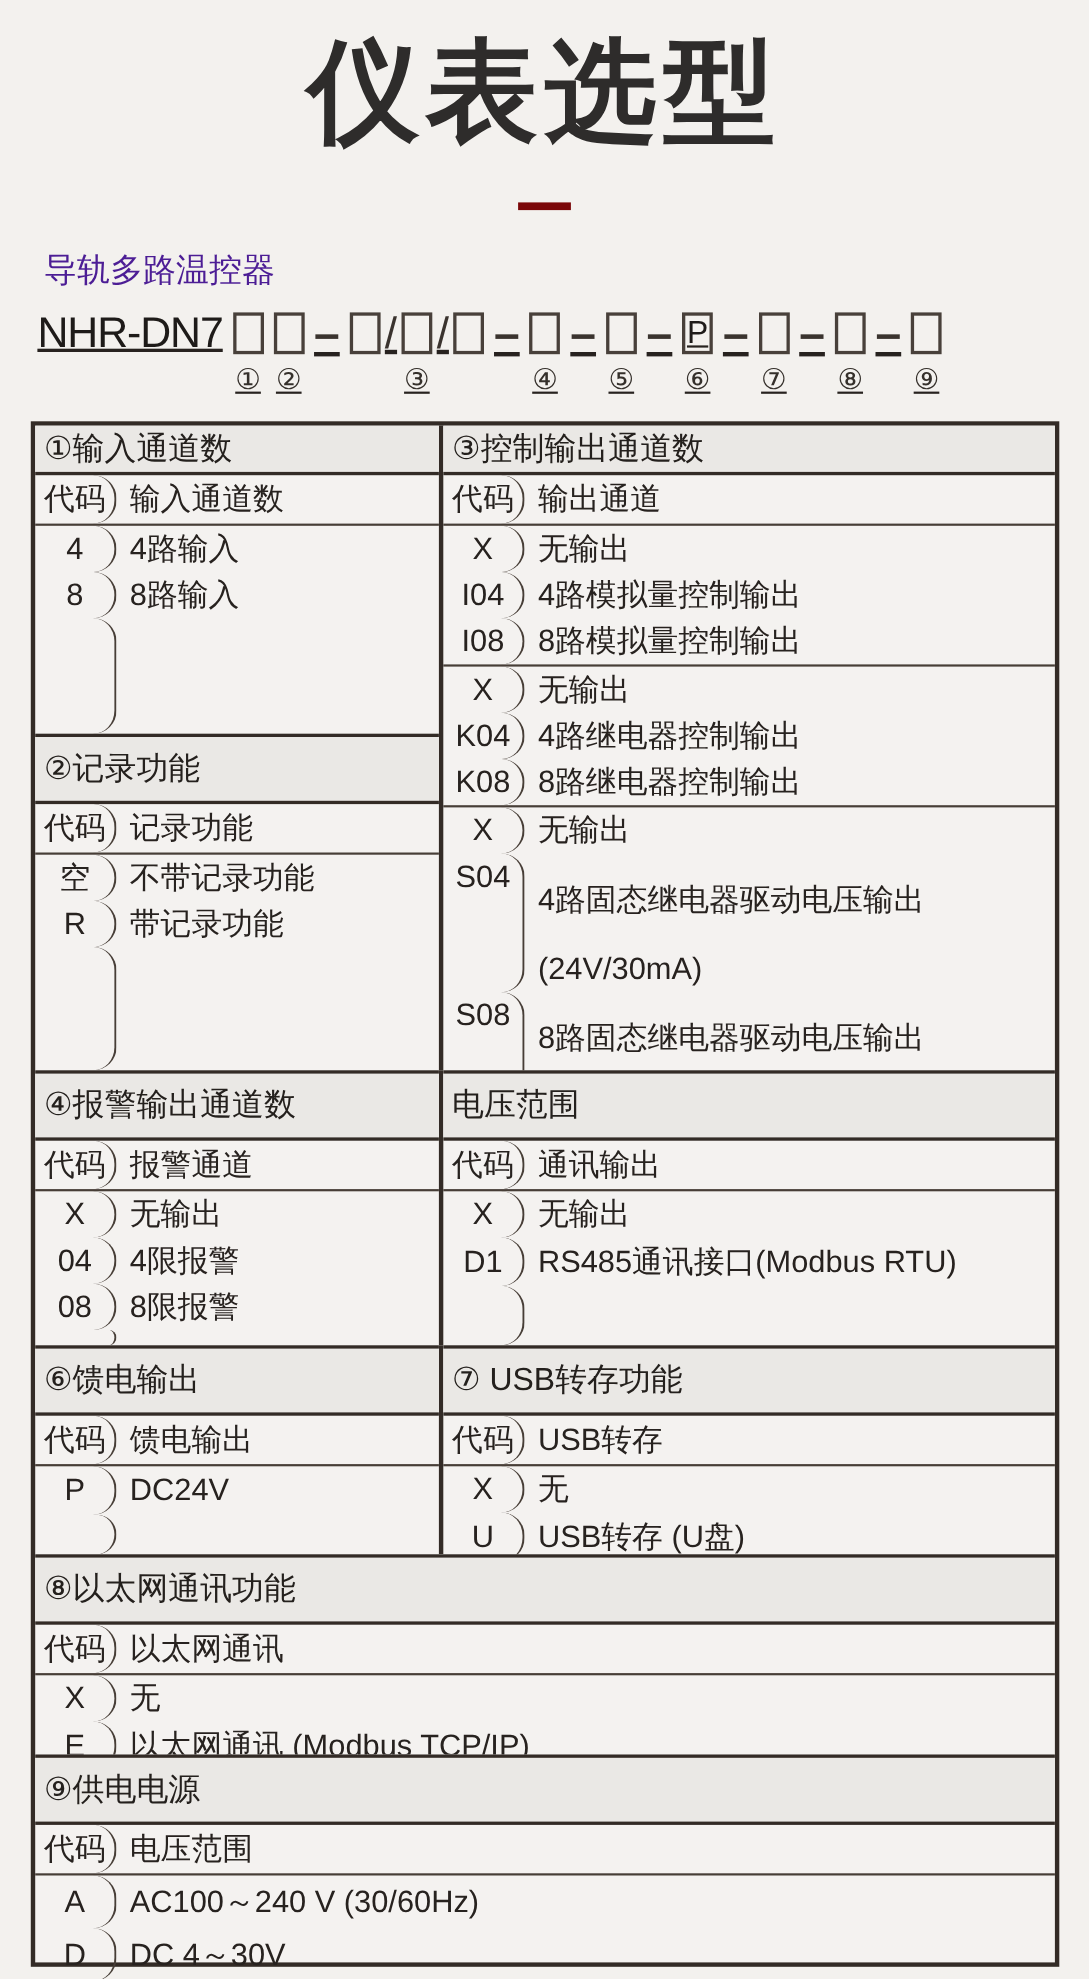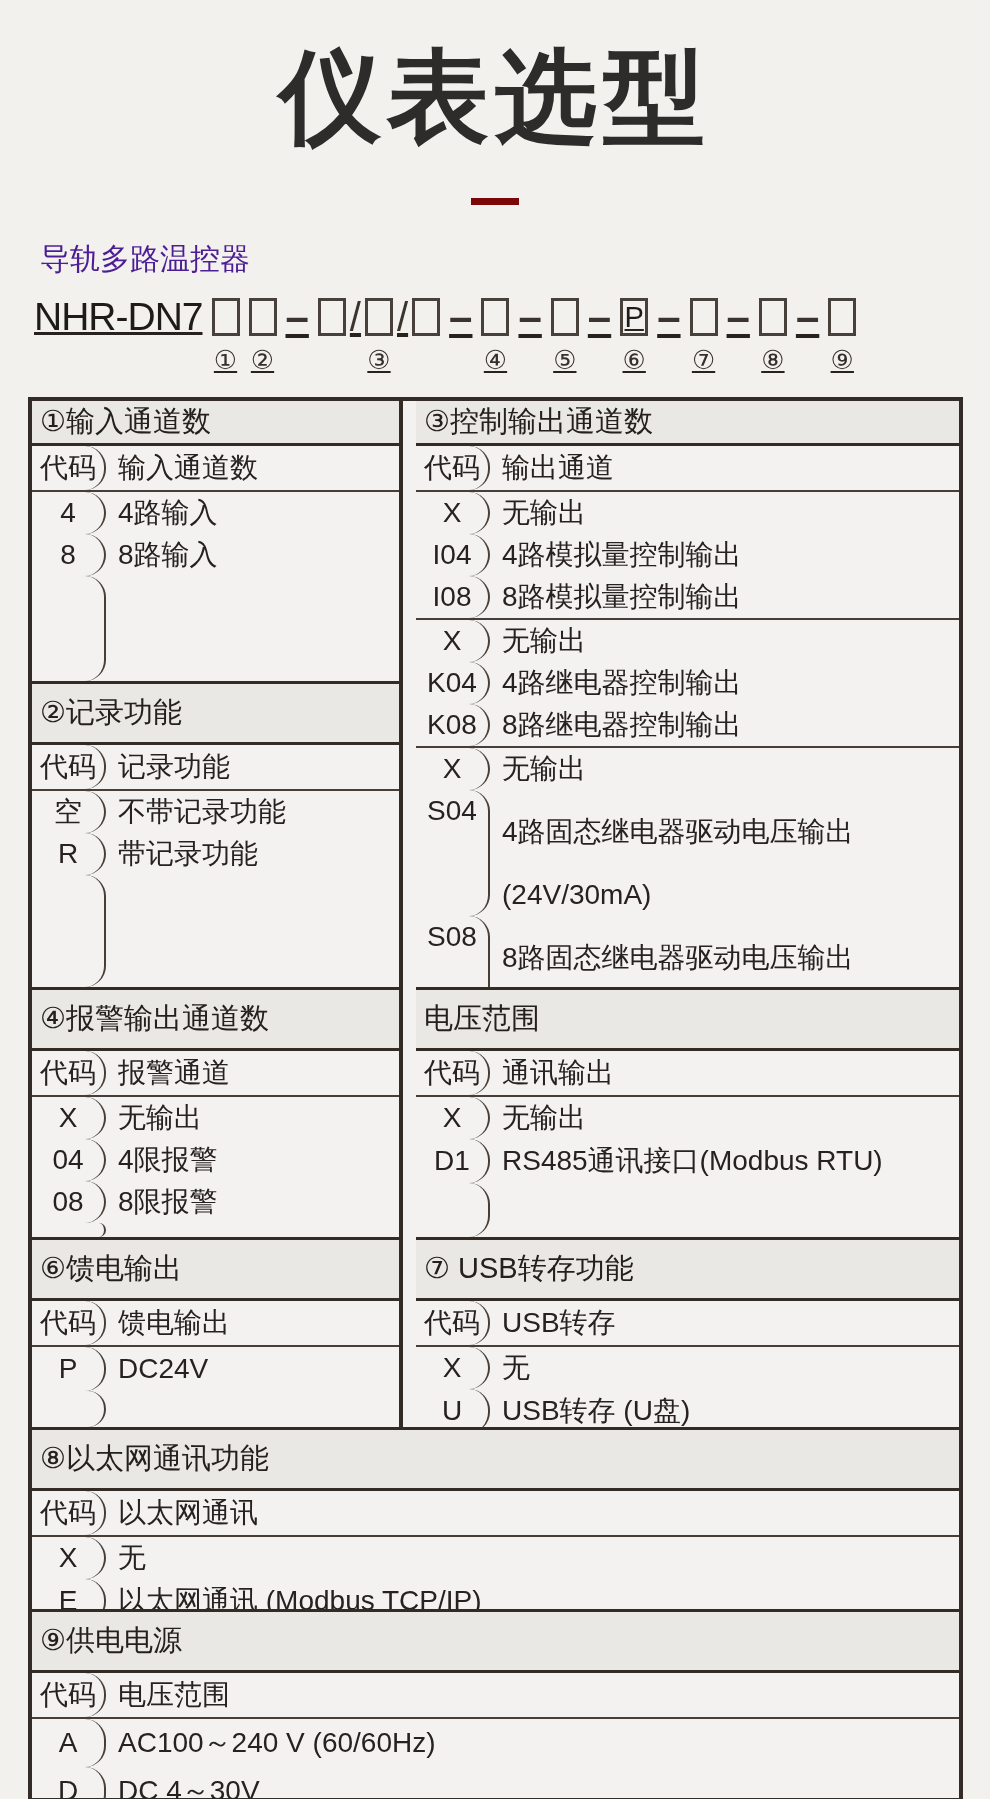--- a/index.html
+++ b/index.html
@@ -14,21 +14,21 @@
   *{box-sizing:border-box;margin:0;padding:0;}
   html,body{width:990px;}
   body{
     width:990px;height:1799px;overflow:hidden;
     background:var(--bg);
     color:var(--tx);
     font-family:"Liberation Sans","DejaVu Sans",sans-serif;
   }
   
   .title{
-    margin-top:40px;
+    margin-top:26px;
     text-align:center;
     font-size:102px;
     font-weight:900;
     letter-spacing:6px;
     color:#2e2c2b;
     line-height:1.12;
   }
   .red-dash{
     width:48px;height:7px;background:var(--red);
     margin:44px auto 0 auto;
@@ -76,21 +76,21 @@
     width:935px;height:1405px;
     margin:22px 0 0 28px;
     border:4px solid var(--bd);
     background:var(--cell);
     display:flex;flex-direction:column;
     font-size:28px;
   }
   .rgn{display:flex;flex:none;}
   .rgn.full{flex-direction:column;}
   .colL{width:371px;flex:none;border-right:4px solid var(--bd);display:flex;flex-direction:column;}
-  .colR{flex:1;display:flex;flex-direction:column;padding-left:13px;}
+  .colR{flex:1;display:flex;flex-direction:column;}
   .band{
     flex:none;height:64px;
     background:var(--band);
     border-top:3px solid var(--bd);
     border-bottom:3px solid var(--bd);
     display:flex;align-items:center;
     padding-left:8px;
     font-size:29px;font-weight:500;color:#24201d;
     white-space:nowrap;overflow:hidden;
   }
@@ -444,21 +444,21 @@
   </div>
 
   <div class="rgn full" style="flex:1 1 auto">
     <div class="band">⑨供电电源</div>
     <div class="row sub">
       <span class="c">代码</span>
       <span class="d">电压范围</span>
     </div>
     <div class="row h48">
       <span class="c">A</span>
-      <span class="d">AC100～240 V (60/60Hz)</span>
+      <span class="d">AC100～240 V (30/60Hz)</span>
     </div>
     <div class="row h48">
       <span class="c">D</span>
       <span class="d">DC 4～30V</span>
     </div>
     <div class="row filler">
       <span class="c"></span>
         <span class="d"></span>
     </div>
   </div>

